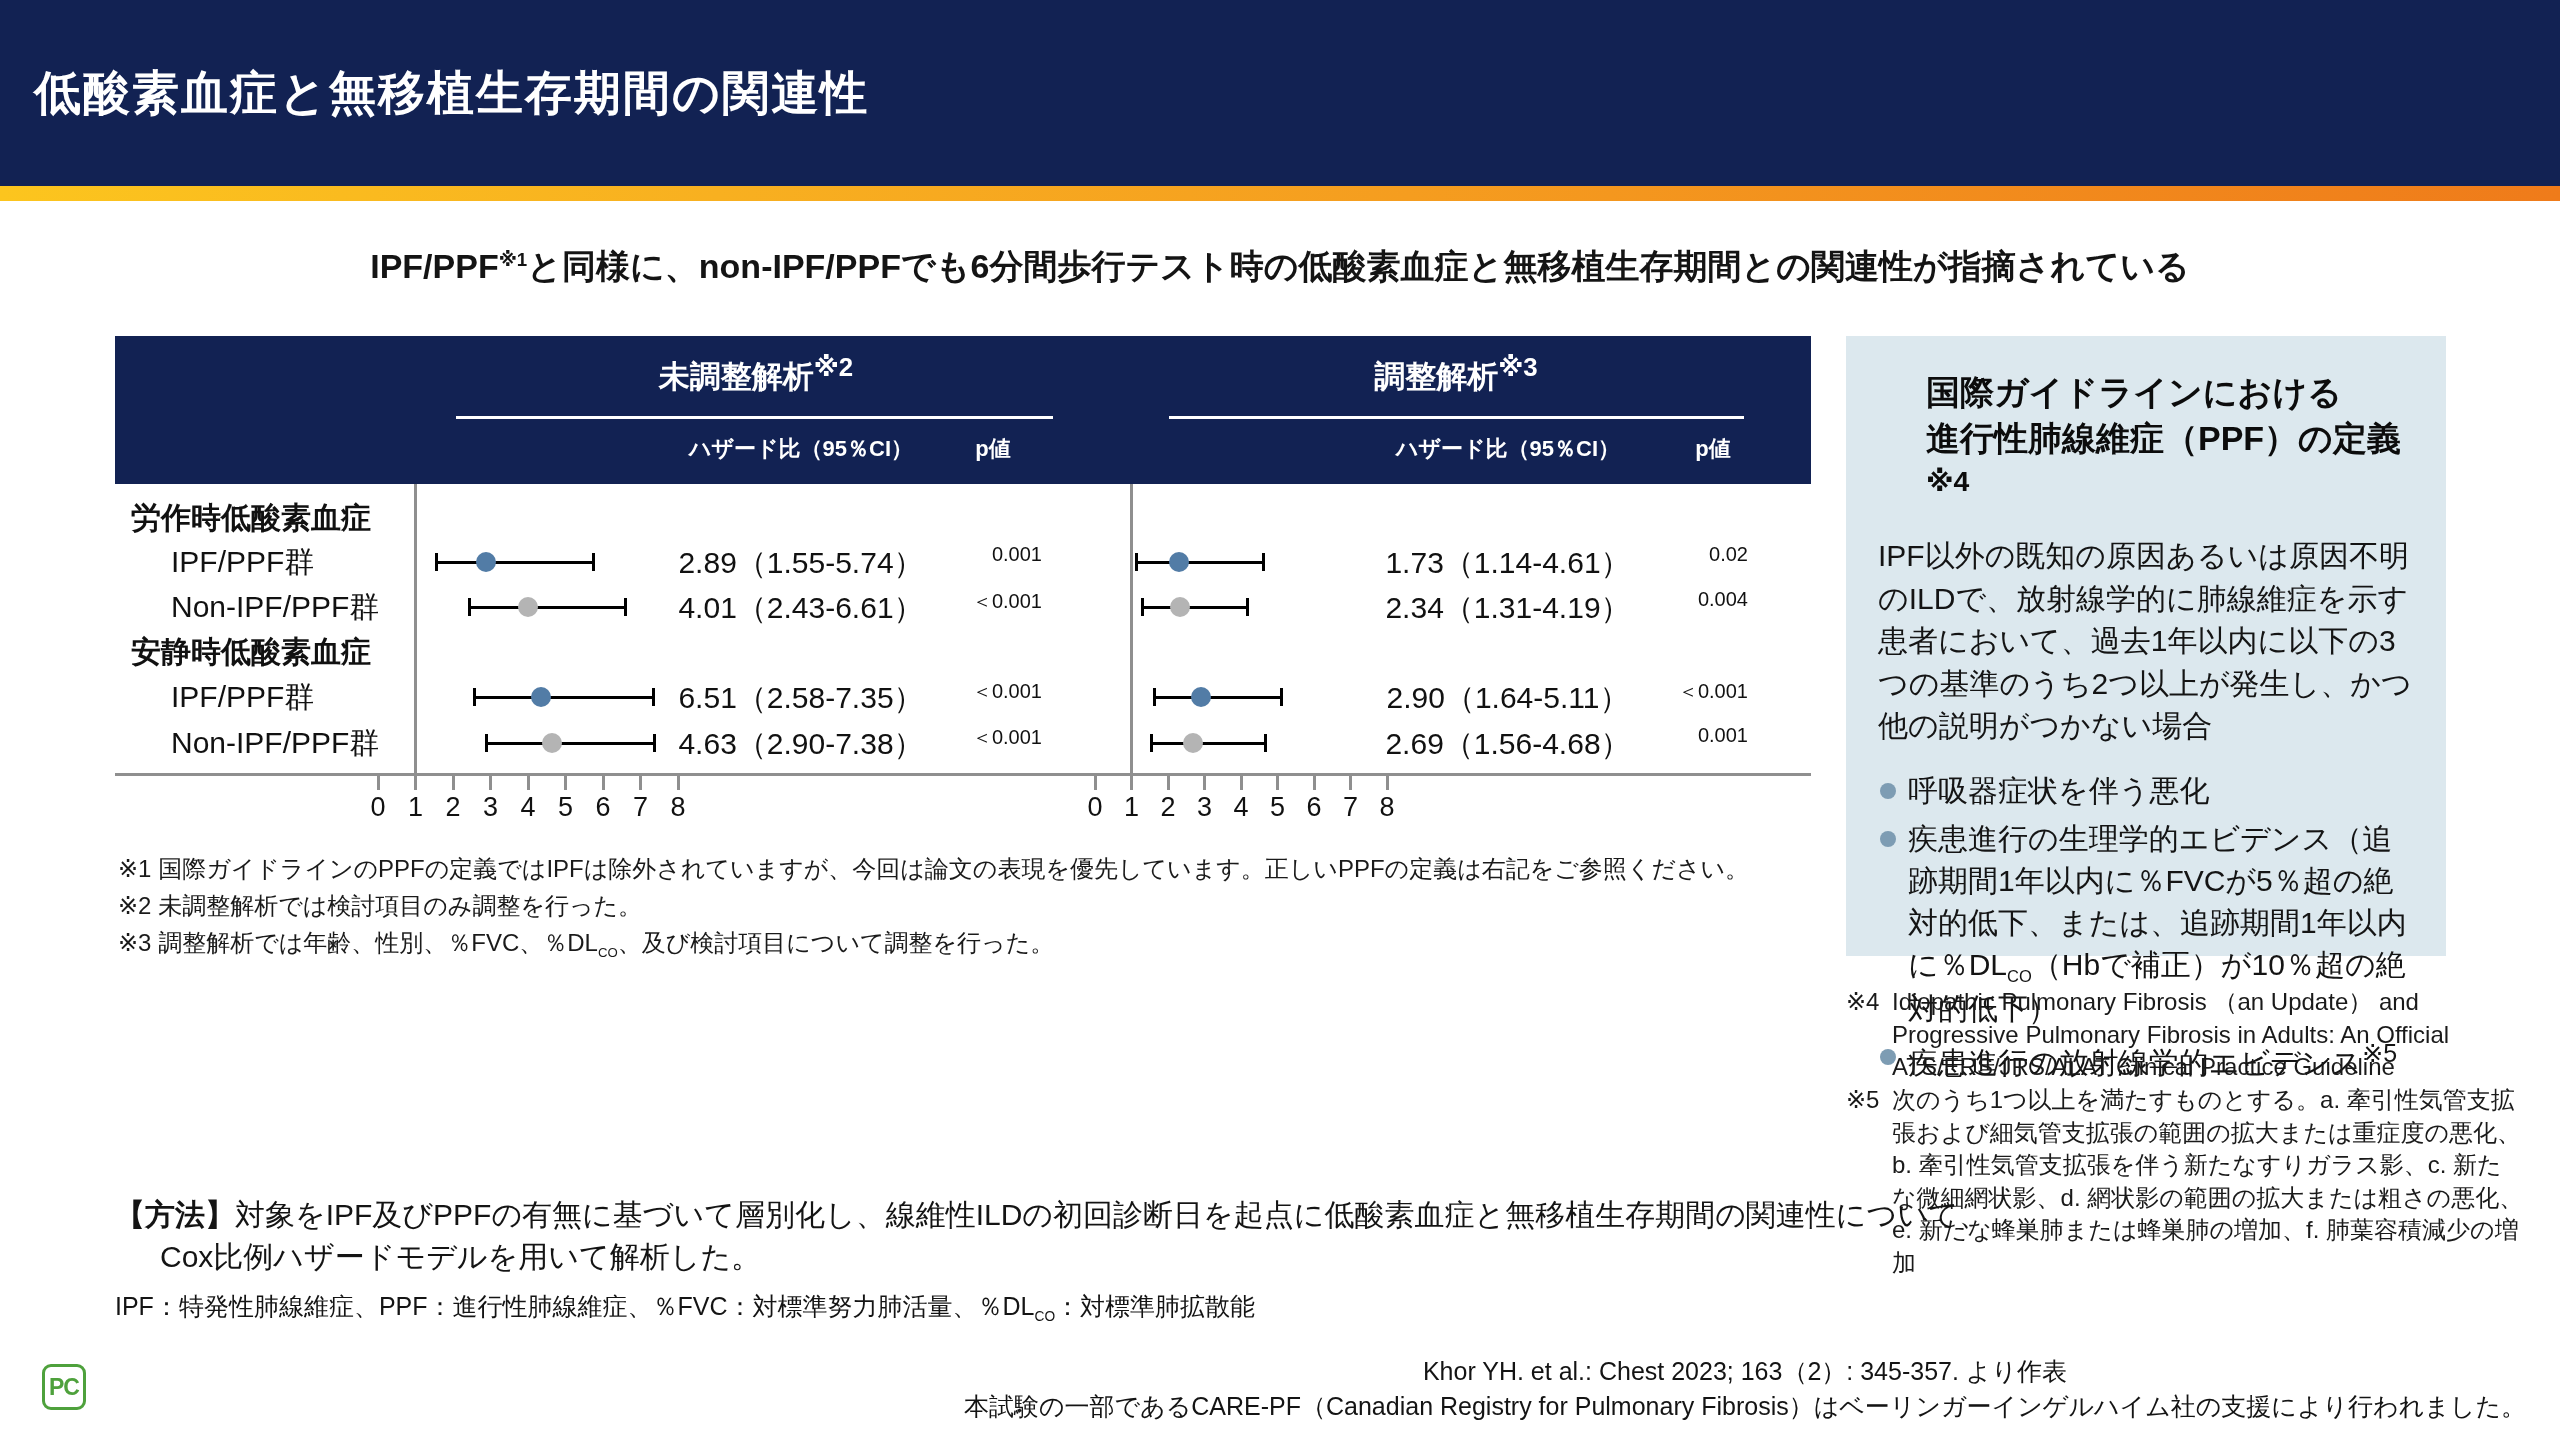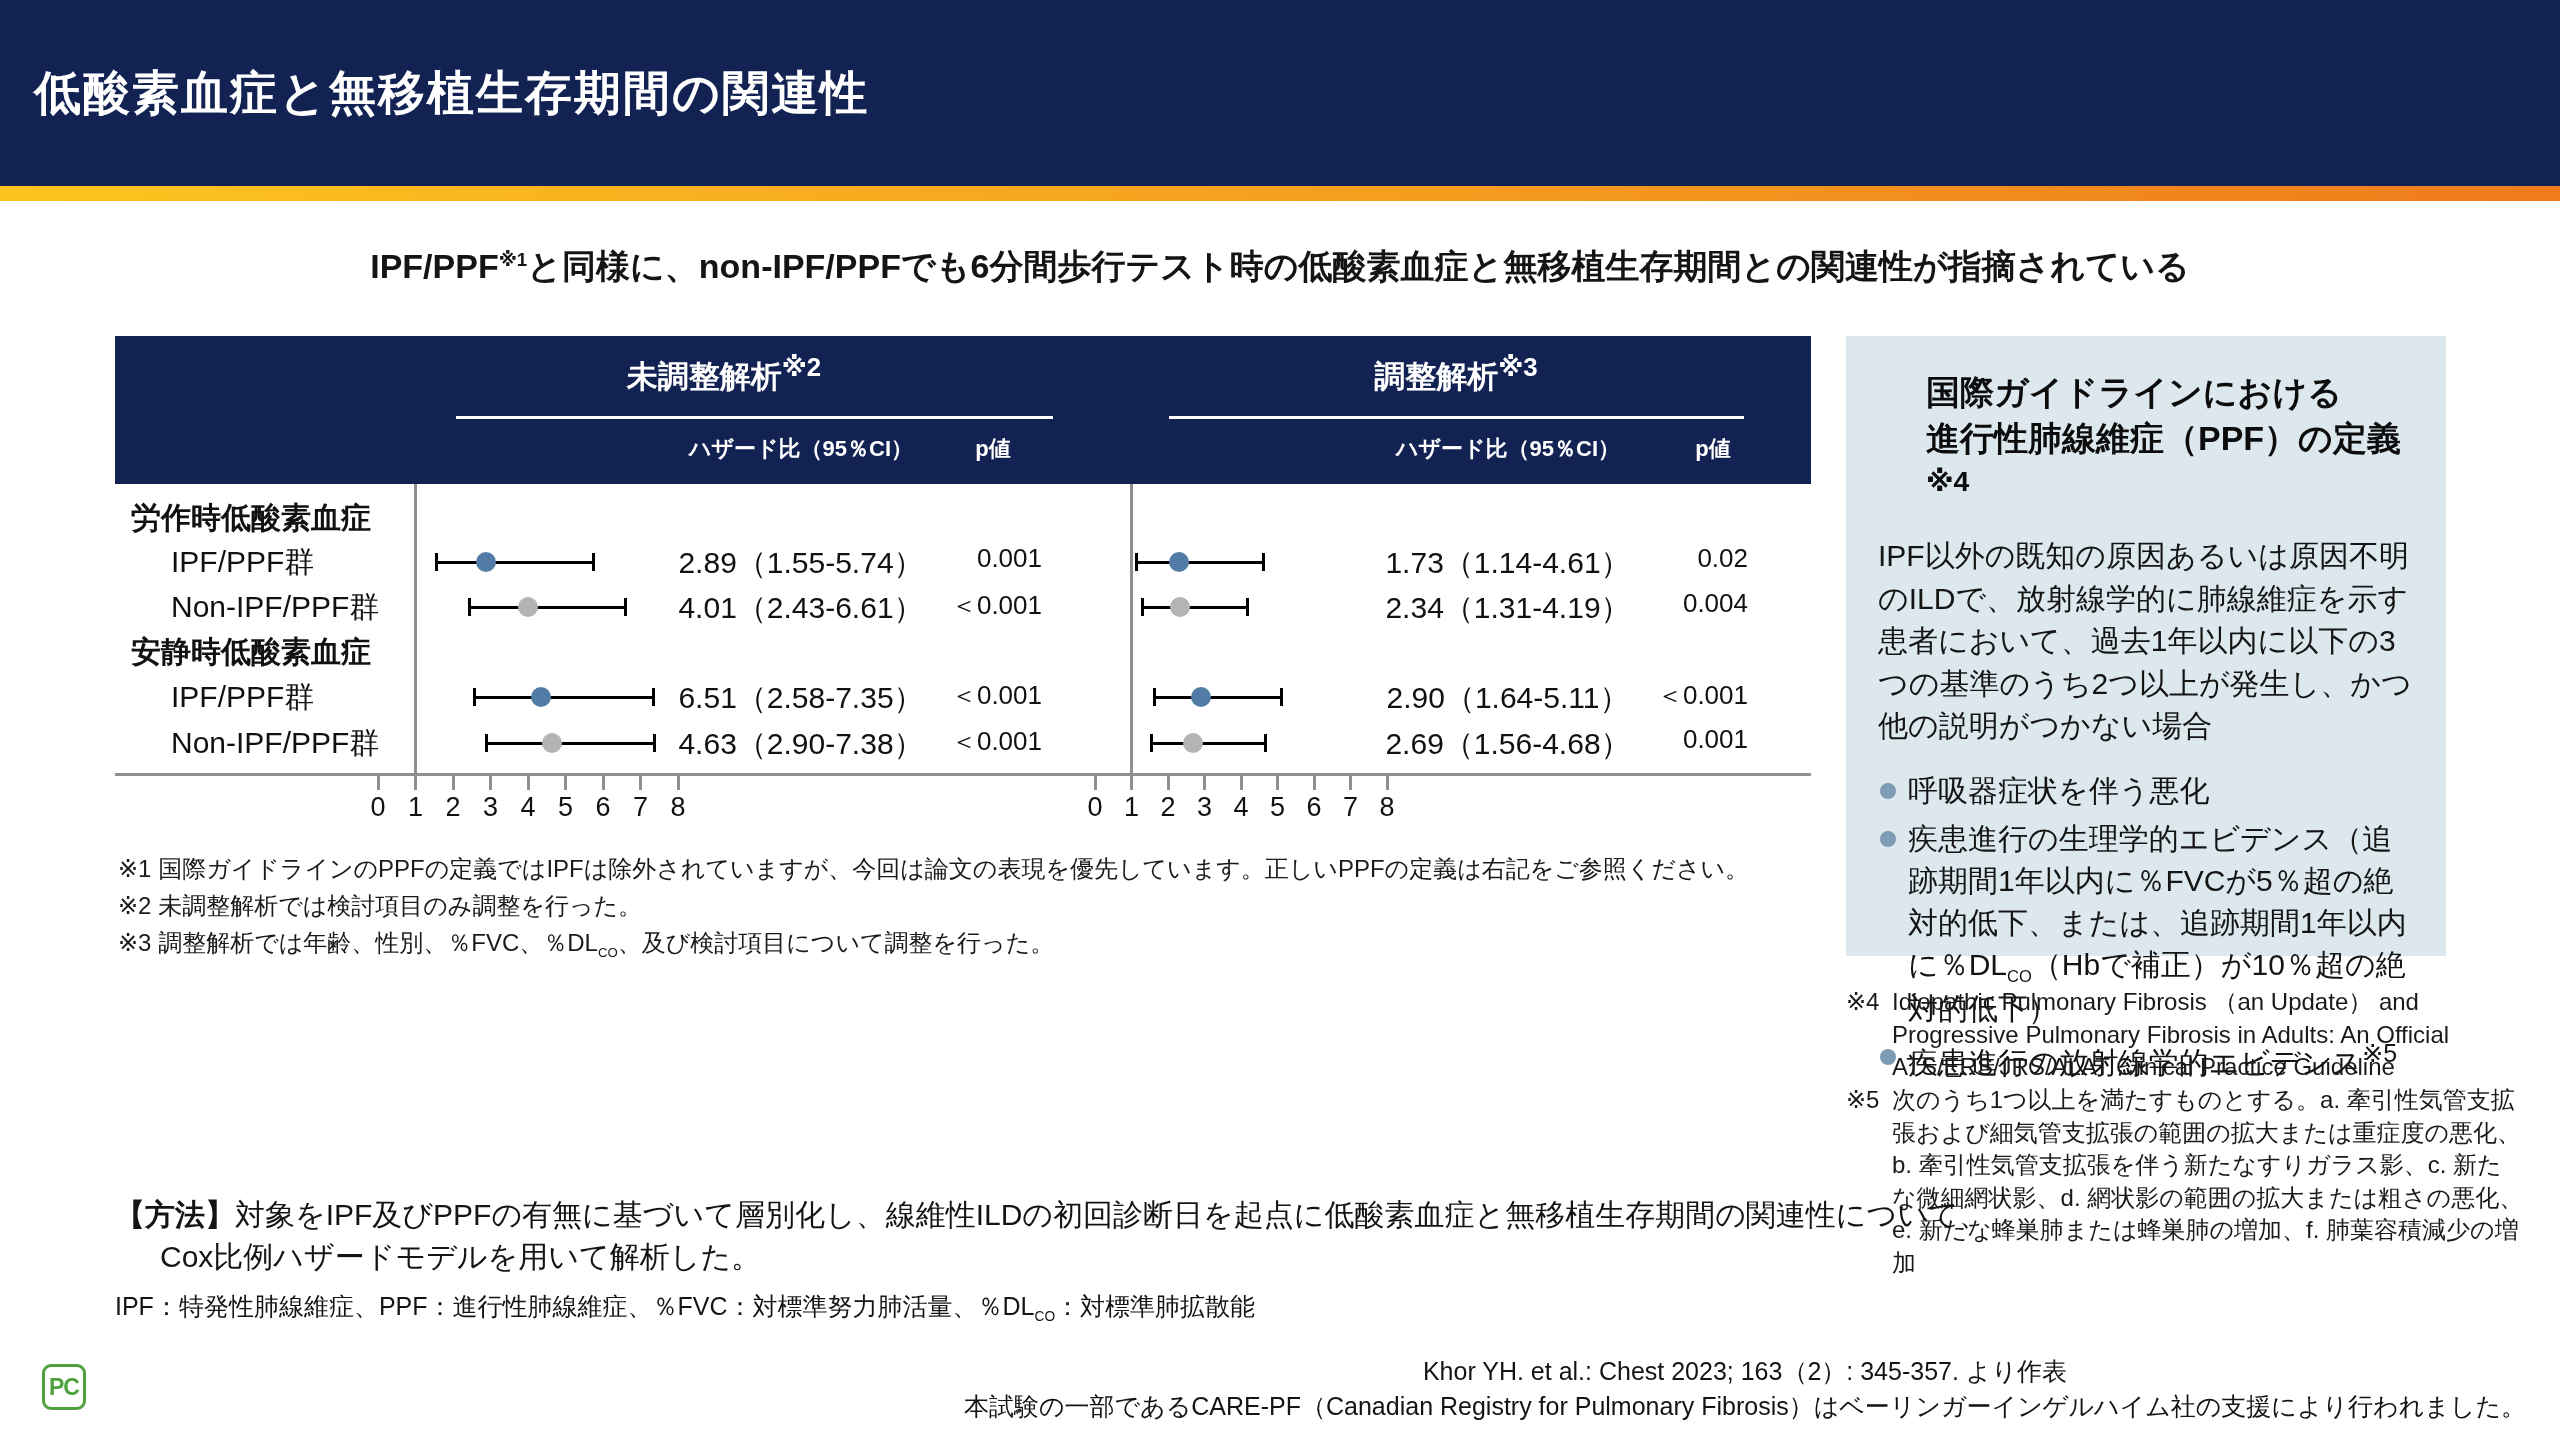--- a/index.html
+++ b/index.html
@@ -25,21 +25,21 @@
   .axisline{position:absolute;left:0;top:437px;width:1696px;height:3px;background:#8f8f8f;}
   .refline{position:absolute;top:148px;width:3px;height:289px;background:#8f8f8f;}
   .tickmark{position:absolute;top:440px;width:3px;height:14px;background:#8f8f8f;}
   .ticklab{position:absolute;top:456px;width:44px;text-align:center;font-size:27px;color:#111;}
   .glabel{position:absolute;left:16px;font-size:30px;font-weight:bold;white-space:nowrap;}
   .rlabel{position:absolute;left:56px;font-size:30px;white-space:nowrap;}
   .whisk{position:absolute;height:3px;background:#000;}
   .cap{position:absolute;width:3px;height:18px;background:#000;}
   .dot{position:absolute;width:20px;height:20px;border-radius:50%;}
   .hrtxt{position:absolute;width:380px;text-align:center;font-size:30px;white-space:nowrap;}
-  .ptxt{position:absolute;width:180px;text-align:right;font-size:26px;white-space:nowrap;}
+  .ptxt{position:absolute;width:180px;text-align:right;font-size:20px;white-space:nowrap;}
   
   .fnotes{position:absolute;left:118px;top:853px;font-size:24px;color:#1a1a1a;}
   .fnotes div{margin-bottom:5px;white-space:nowrap;}
   
   .sidebar{position:absolute;left:1846px;top:336px;width:600px;height:620px;background:#dce8ee;
            box-sizing:border-box;padding:34px 28px 20px 32px;}
   .sb-title{font-size:34px;font-weight:bold;line-height:1.35;color:#0c0c0c;margin-left:48px;}
   .sb-body{margin-top:20px;font-size:30px;line-height:1.42;color:#141414;}
   .sb-bullets{margin-top:22px;}
   .sb-li{display:flex;margin-bottom:6px;}
@@ -69,21 +69,21 @@
 
   <div class="hdr">
     <div class="hdr-title">低酸素血症と無移植生存期間の関連性</div>
   </div>
   <div class="grad"></div>
 
   <div class="subtitle"><span>IPF/PPF</span><sup>※1</sup><span>と同様に、non-IPF/PPFでも6分間歩行テスト時の低酸素血症と無移植生存期間との関連性が指摘されている</span></div>
 
   <div class="tbl">
     <div class="tbl-hdr">
-      <div class="grp-title" style="left:609px"><span>未調整解析</span><sup>※2</sup></div>
+      <div class="grp-title" style="left:641px"><span>未調整解析</span><sup>※2</sup></div>
       <div class="grp-title" style="left:1341px"><span>調整解析</span><sup>※3</sup></div>
       <div class="grp-line" style="left:341px;width:597px"></div>
       <div class="grp-line" style="left:1054px;width:575px"></div>
       <div class="sub-hd" style="left:686px">ハザード比（95％CI）</div>
       <div class="sub-hd" style="left:878px">p値</div>
       <div class="sub-hd" style="left:1393px">ハザード比（95％CI）</div>
       <div class="sub-hd" style="left:1598px">p値</div>
     </div>
     <div class="tbl-body">
       <div class="axisline"></div>

